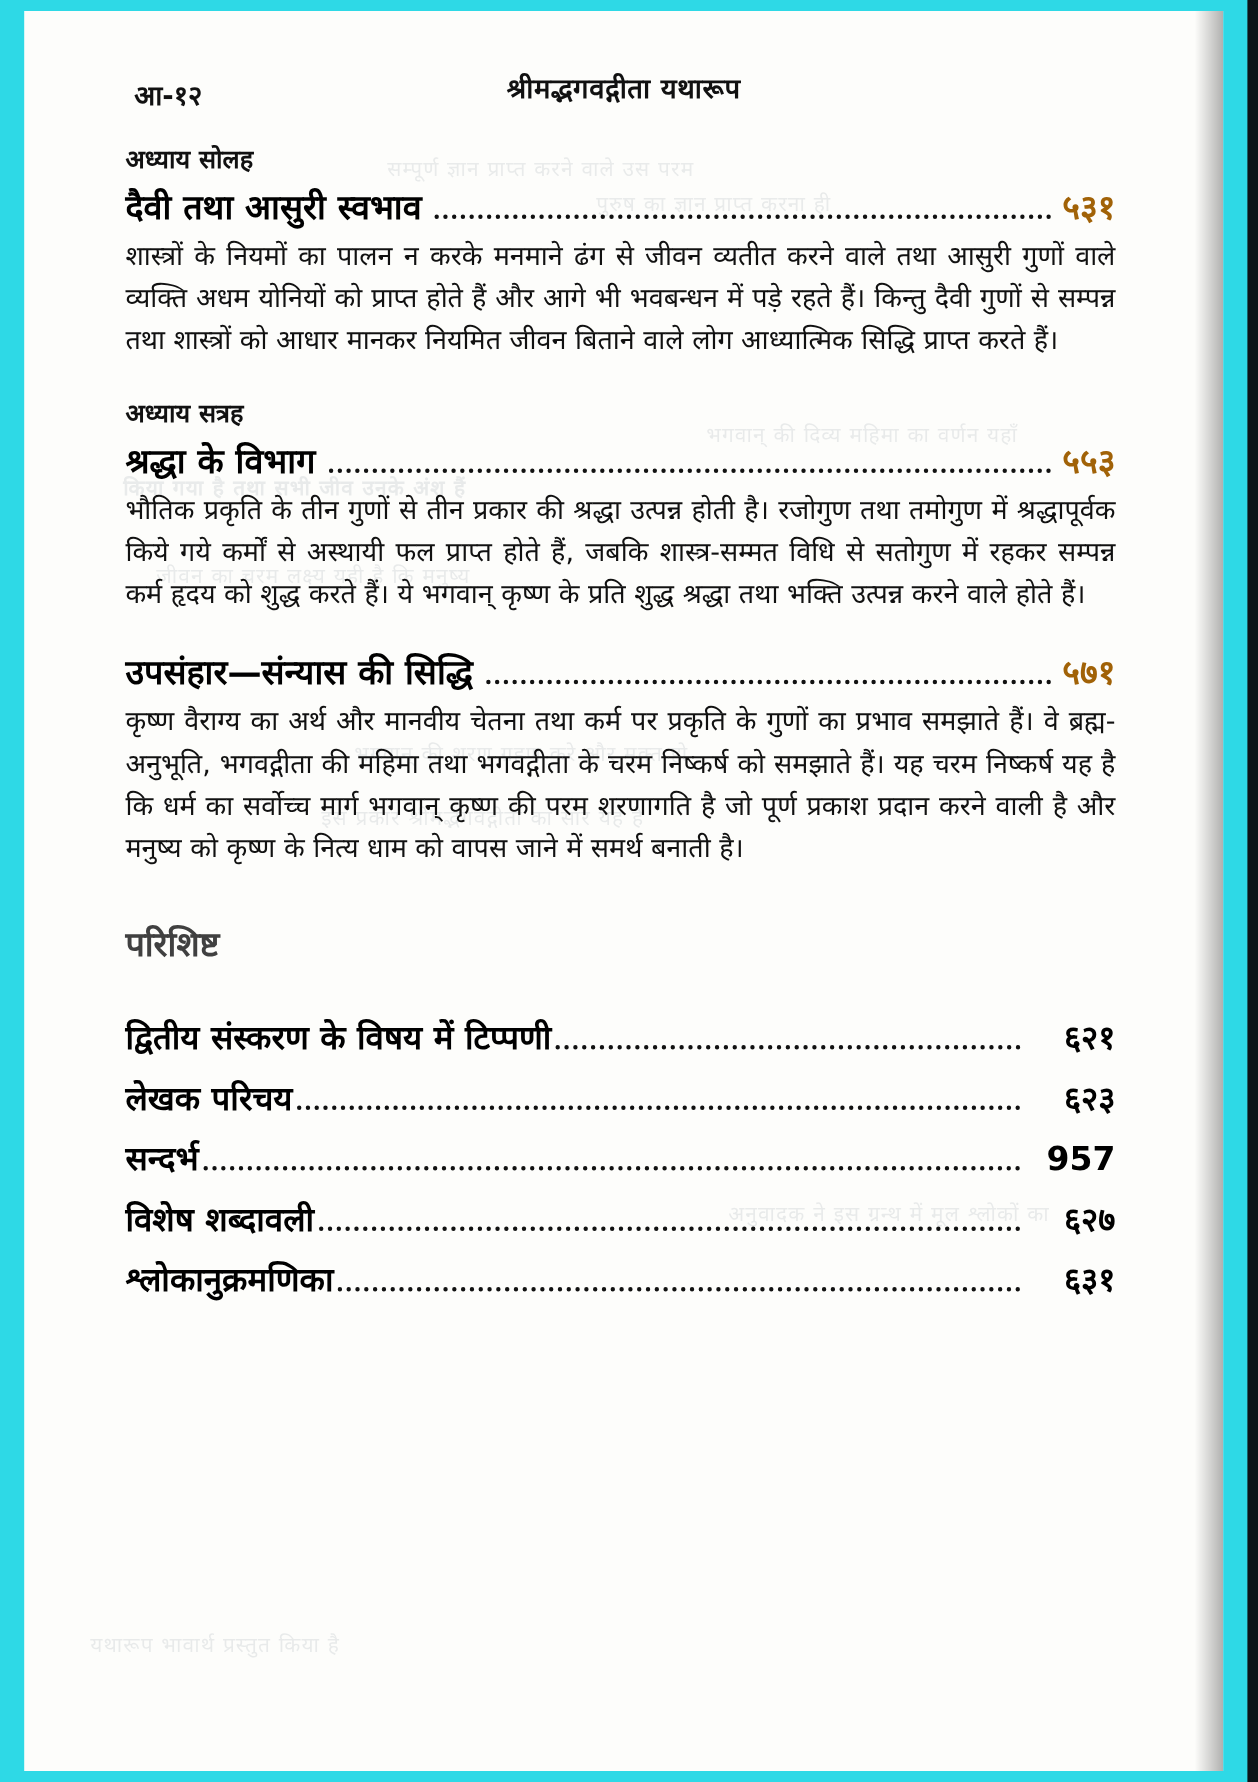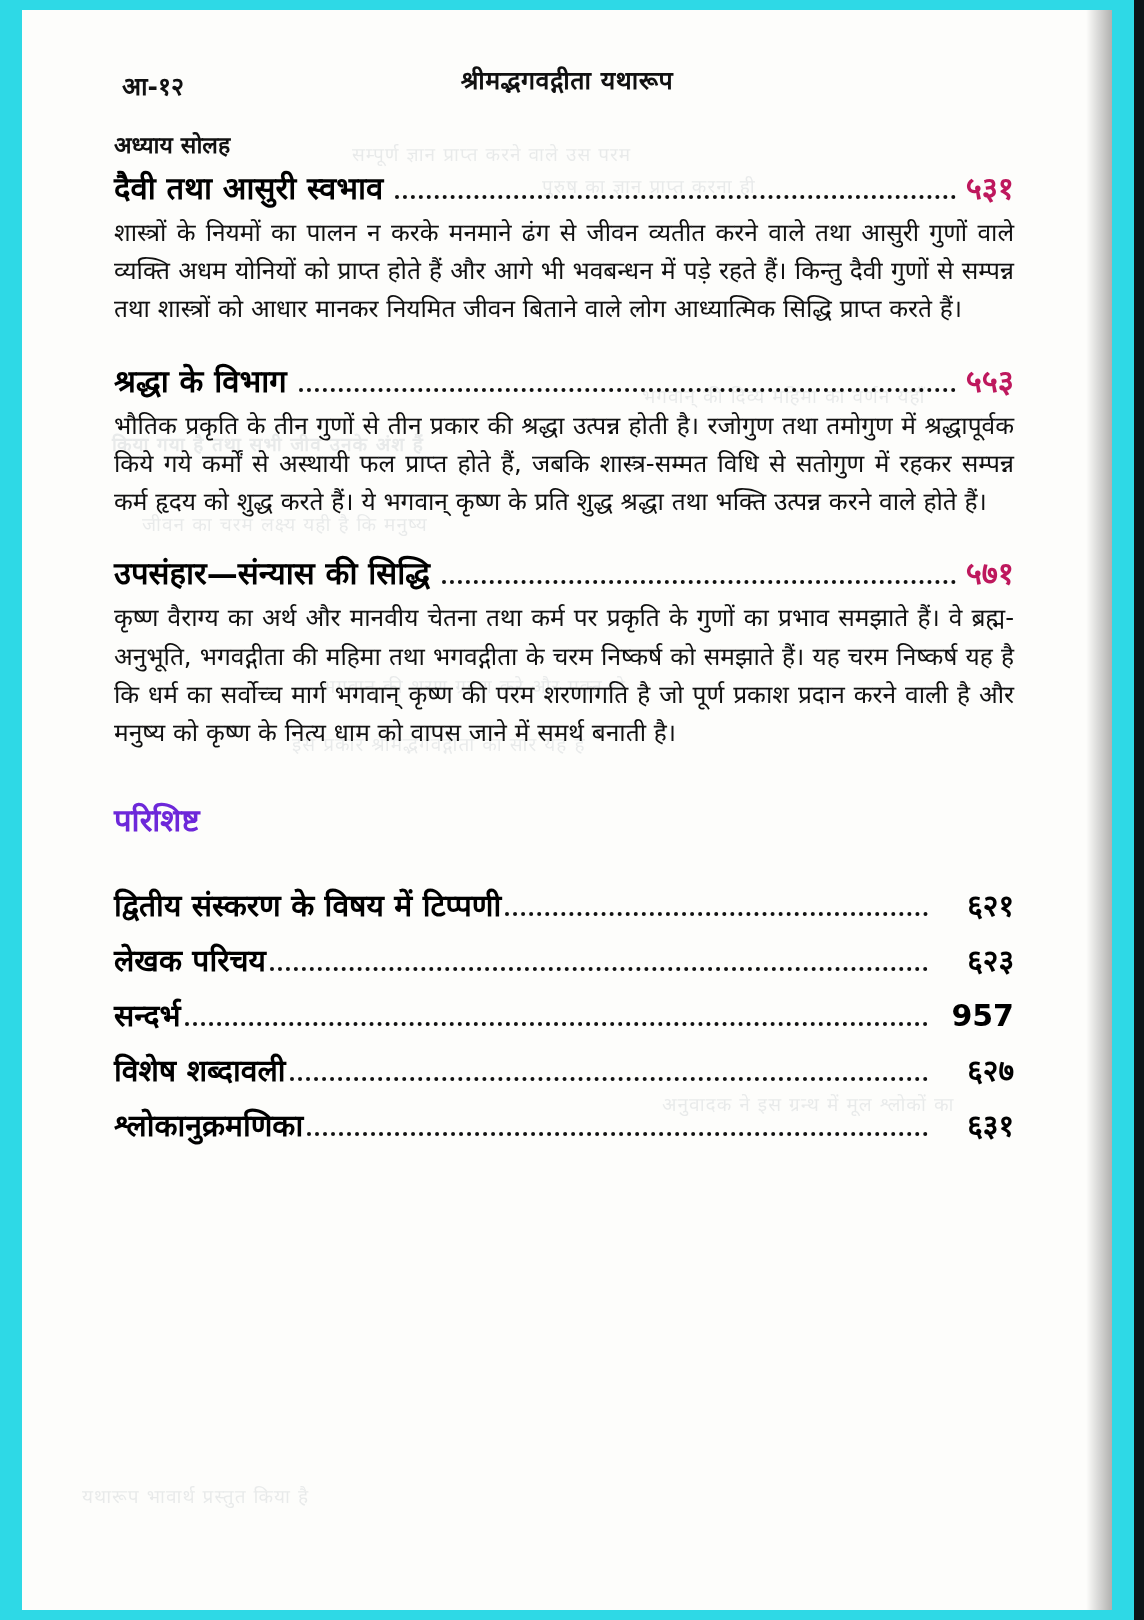--- a/index.html
+++ b/index.html
@@ -111,36 +111,36 @@
   .leader {
     flex: 1 1 auto;
     border-bottom: 4px dotted #111;
     margin: 0 10px 9px 12px;
     min-width: 20px;
   }
   .page-num {
     font-family: "DejaVu Sans", sans-serif;
     font-size: 31px;
     font-weight: 700;
-    color: #be185d;
+    color: #a16207;
     white-space: nowrap;
   }
   .desc {
     font-family: "DejaVu Sans", sans-serif;
     font-size: 24.5px;
     line-height: 1.56;
     color: #111;
     text-align: justify;
     text-align-last: left;
   }
   .appendix-heading {
     font-family: "DejaVu Sans", sans-serif;
     font-size: 31px;
     font-weight: 700;
-    color: #6d28d9;
+    color: #404040;
     margin-top: 46px;
     margin-bottom: 44px;
   }
   .appx-row {
     display: flex;
     align-items: baseline;
     width: 100%;
     margin-bottom: 14px;
   }
   .appx-title {
@@ -214,20 +214,21 @@
           <div class="chapter-label">अध्याय सोलह</div>
           <div class="title-row">
             <span class="title-text">दैवी तथा आसुरी स्वभाव</span>
             <span class="leader"></span>
             <span class="page-num">५३१</span>
           </div>
           <div class="desc">शास्त्रों के नियमों का पालन न करके मनमाने ढंग से जीवन व्यतीत करने वाले तथा आसुरी गुणों वाले व्यक्ति अधम योनियों को प्राप्त होते हैं और आगे भी भवबन्धन में पड़े रहते हैं। किन्तु दैवी गुणों से सम्पन्न तथा शास्त्रों को आधार मानकर नियमित जीवन बिताने वाले लोग आध्यात्मिक सिद्धि प्राप्त करते हैं।</div>
         </div>
 
         <div class="entry">
+          <div class="chapter-label">अध्याय सत्रह</div>
           <div class="title-row">
             <span class="title-text">श्रद्धा के विभाग</span>
             <span class="leader"></span>
             <span class="page-num">५५३</span>
           </div>
           <div class="desc">भौतिक प्रकृति के तीन गुणों से तीन प्रकार की श्रद्धा उत्पन्न होती है। रजोगुण तथा तमोगुण में श्रद्धापूर्वक किये गये कर्मों से अस्थायी फल प्राप्त होते हैं, जबकि शास्त्र-सम्मत विधि से सतोगुण में रहकर सम्पन्न कर्म हृदय को शुद्ध करते हैं। ये भगवान् कृष्ण के प्रति शुद्ध श्रद्धा तथा भक्ति उत्पन्न करने वाले होते हैं।</div>
         </div>
 
         <div class="entry">
           <div class="title-row">

